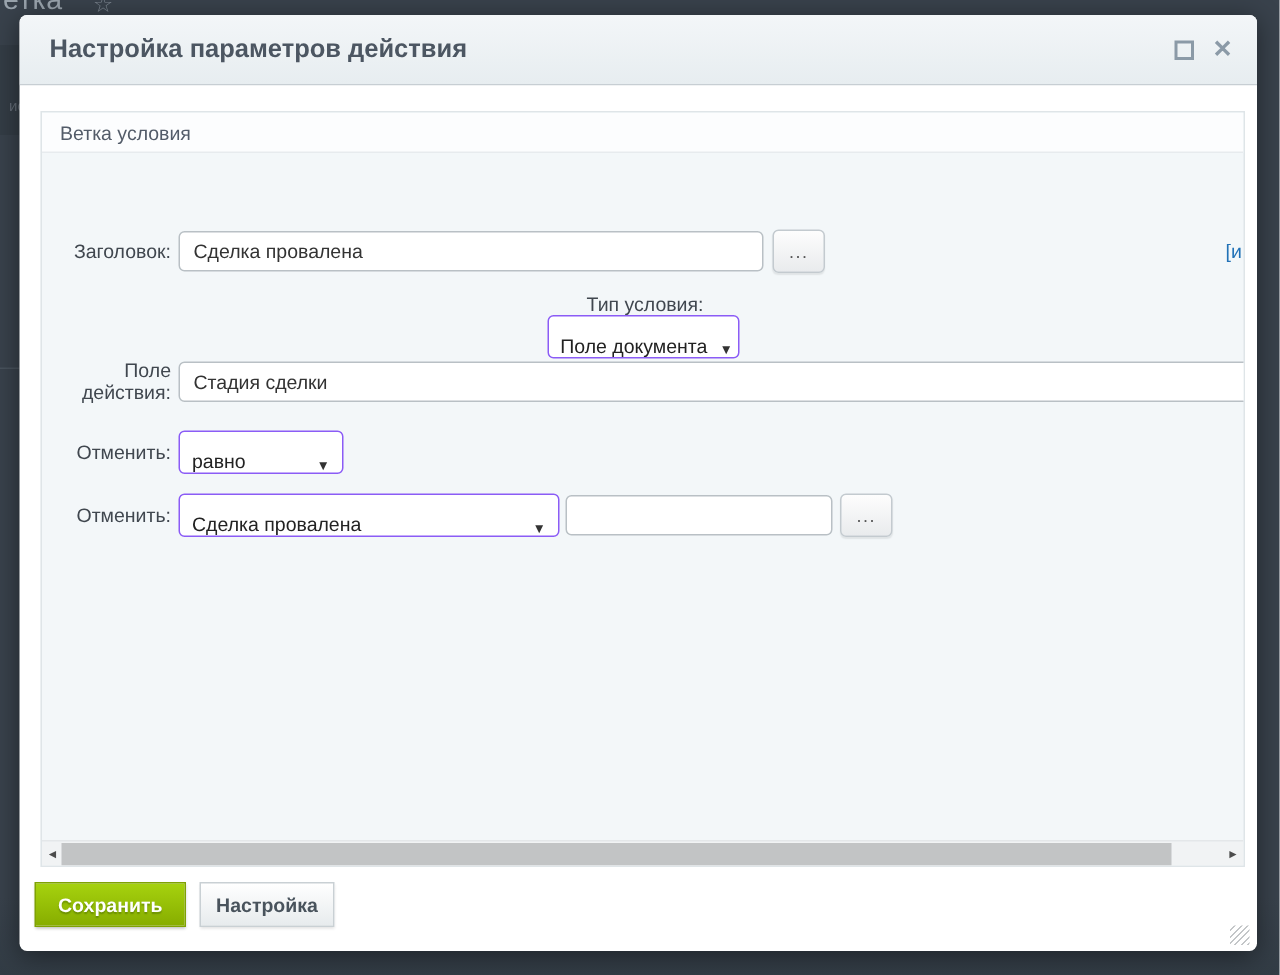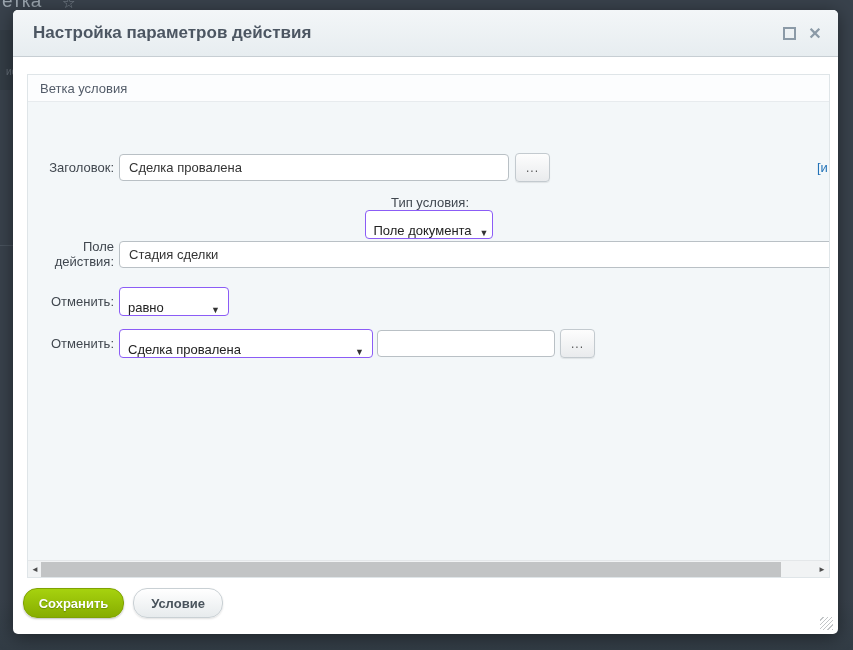--- a/index.html
+++ b/index.html
@@ -80,21 +80,21 @@
   .hscroll {
     position:absolute; left:0; right:0; bottom:0; height:17px;
     background:#f1f3f4; border-top:1px solid #e4e7e9;
   }
   .hs-arrow { position:absolute; top:0; width:14px; height:17px; display:flex; align-items:center; justify-content:center; font-size:8px; color:#4c4c4c; cursor:pointer; }
   .hs-left { left:0; } .hs-right { right:0; }
   .hs-thumb { position:absolute; left:13px; top:1px; width:740px; height:15px; background:#c2c4c5; cursor:pointer; }
 
   
   .footer-btn {
-    position:absolute; top:578px; height:30px; border-radius:14px;
+    position:absolute; top:578px; height:30px; border-radius:0;
     font-size:13px; font-weight:bold; cursor:pointer;
     display:flex; align-items:center; justify-content:center;
     font-family:"Liberation Sans", sans-serif;
   }
   .save-btn {
     left:10px; width:101px; color:#fff;
     background:linear-gradient(180deg,#a6d20e 0%,#87ad00 100%);
     border:1px solid #7fa203;
     text-shadow:0 1px 1px rgba(60,90,0,.45);
     box-shadow:0 1px 2px rgba(0,0,0,.25);
@@ -177,16 +177,16 @@
 
 
     <div class="hscroll">
       <span class="hs-arrow hs-left">◄</span>
       <div class="hs-thumb"></div>
       <span class="hs-arrow hs-right">►</span>
     </div>
   </div>
 
   <div class="footer-btn save-btn">Сохранить</div>
-  <div class="footer-btn cancel-btn">Условие</div>
+  <div class="footer-btn cancel-btn">Настройка</div>
 
   <div class="resize-grip"></div>
 </div>
 
 </body></html>

